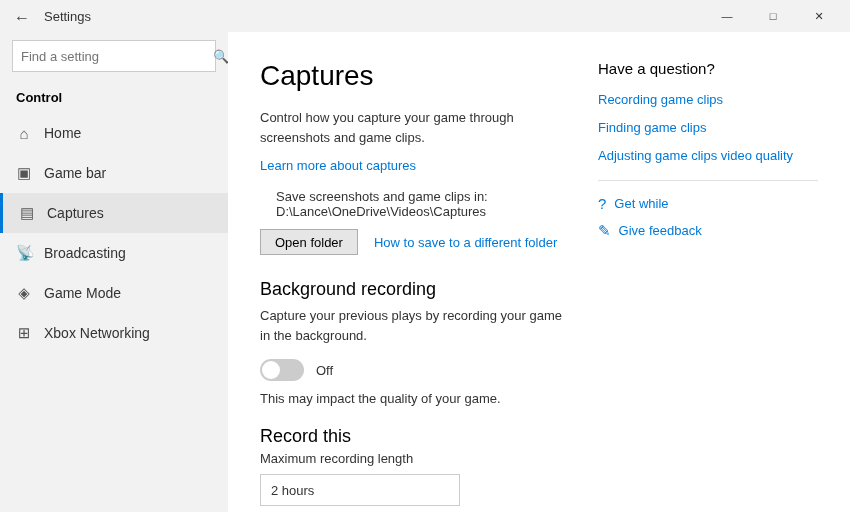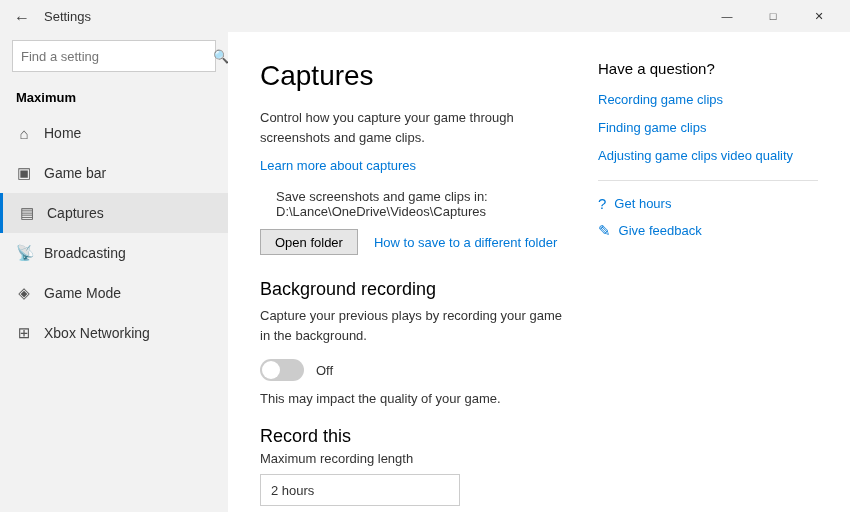--- a/index.html
+++ b/index.html
@@ -111,21 +111,21 @@
   </div>
 </div>
 
 <div class="main">
 
   <div class="sidebar">
     <div class="sidebar-search">
       <input type="text" placeholder="Find a setting" style="">
       <span class="sidebar-search-icon">🔍</span>
     </div>
-    <div class="sidebar-section-label">Maximum</div>
+    <div class="sidebar-section-label">Control</div>
 
     <div class="sidebar-item">
       <span class="item-icon">⌂</span>
       <span>Home</span>
     </div>
     <div class="sidebar-item">
       <span class="item-icon">▣</span>
       <span>Game bar</span>
     </div>
     <div class="sidebar-item active">
@@ -186,21 +186,21 @@
     </div>
 
     <div class="content-right">
       <div class="right-title">Have a question?</div>
       <a class="right-link">Recording game clips</a>
       <a class="right-link">Finding game clips</a>
       <a class="right-link">Adjusting game clips video quality</a>
       <hr class="right-divider">
       <div class="right-action">
         <span class="right-action-icon">?</span>
-        <span>Get hours</span>
+        <span>Get while</span>
       </div>
       <div class="right-action">
         <span class="right-action-icon">✎</span>
         <span>Give feedback</span>
       </div>
     </div>
   </div>
 </div>
 
 </body></html>

